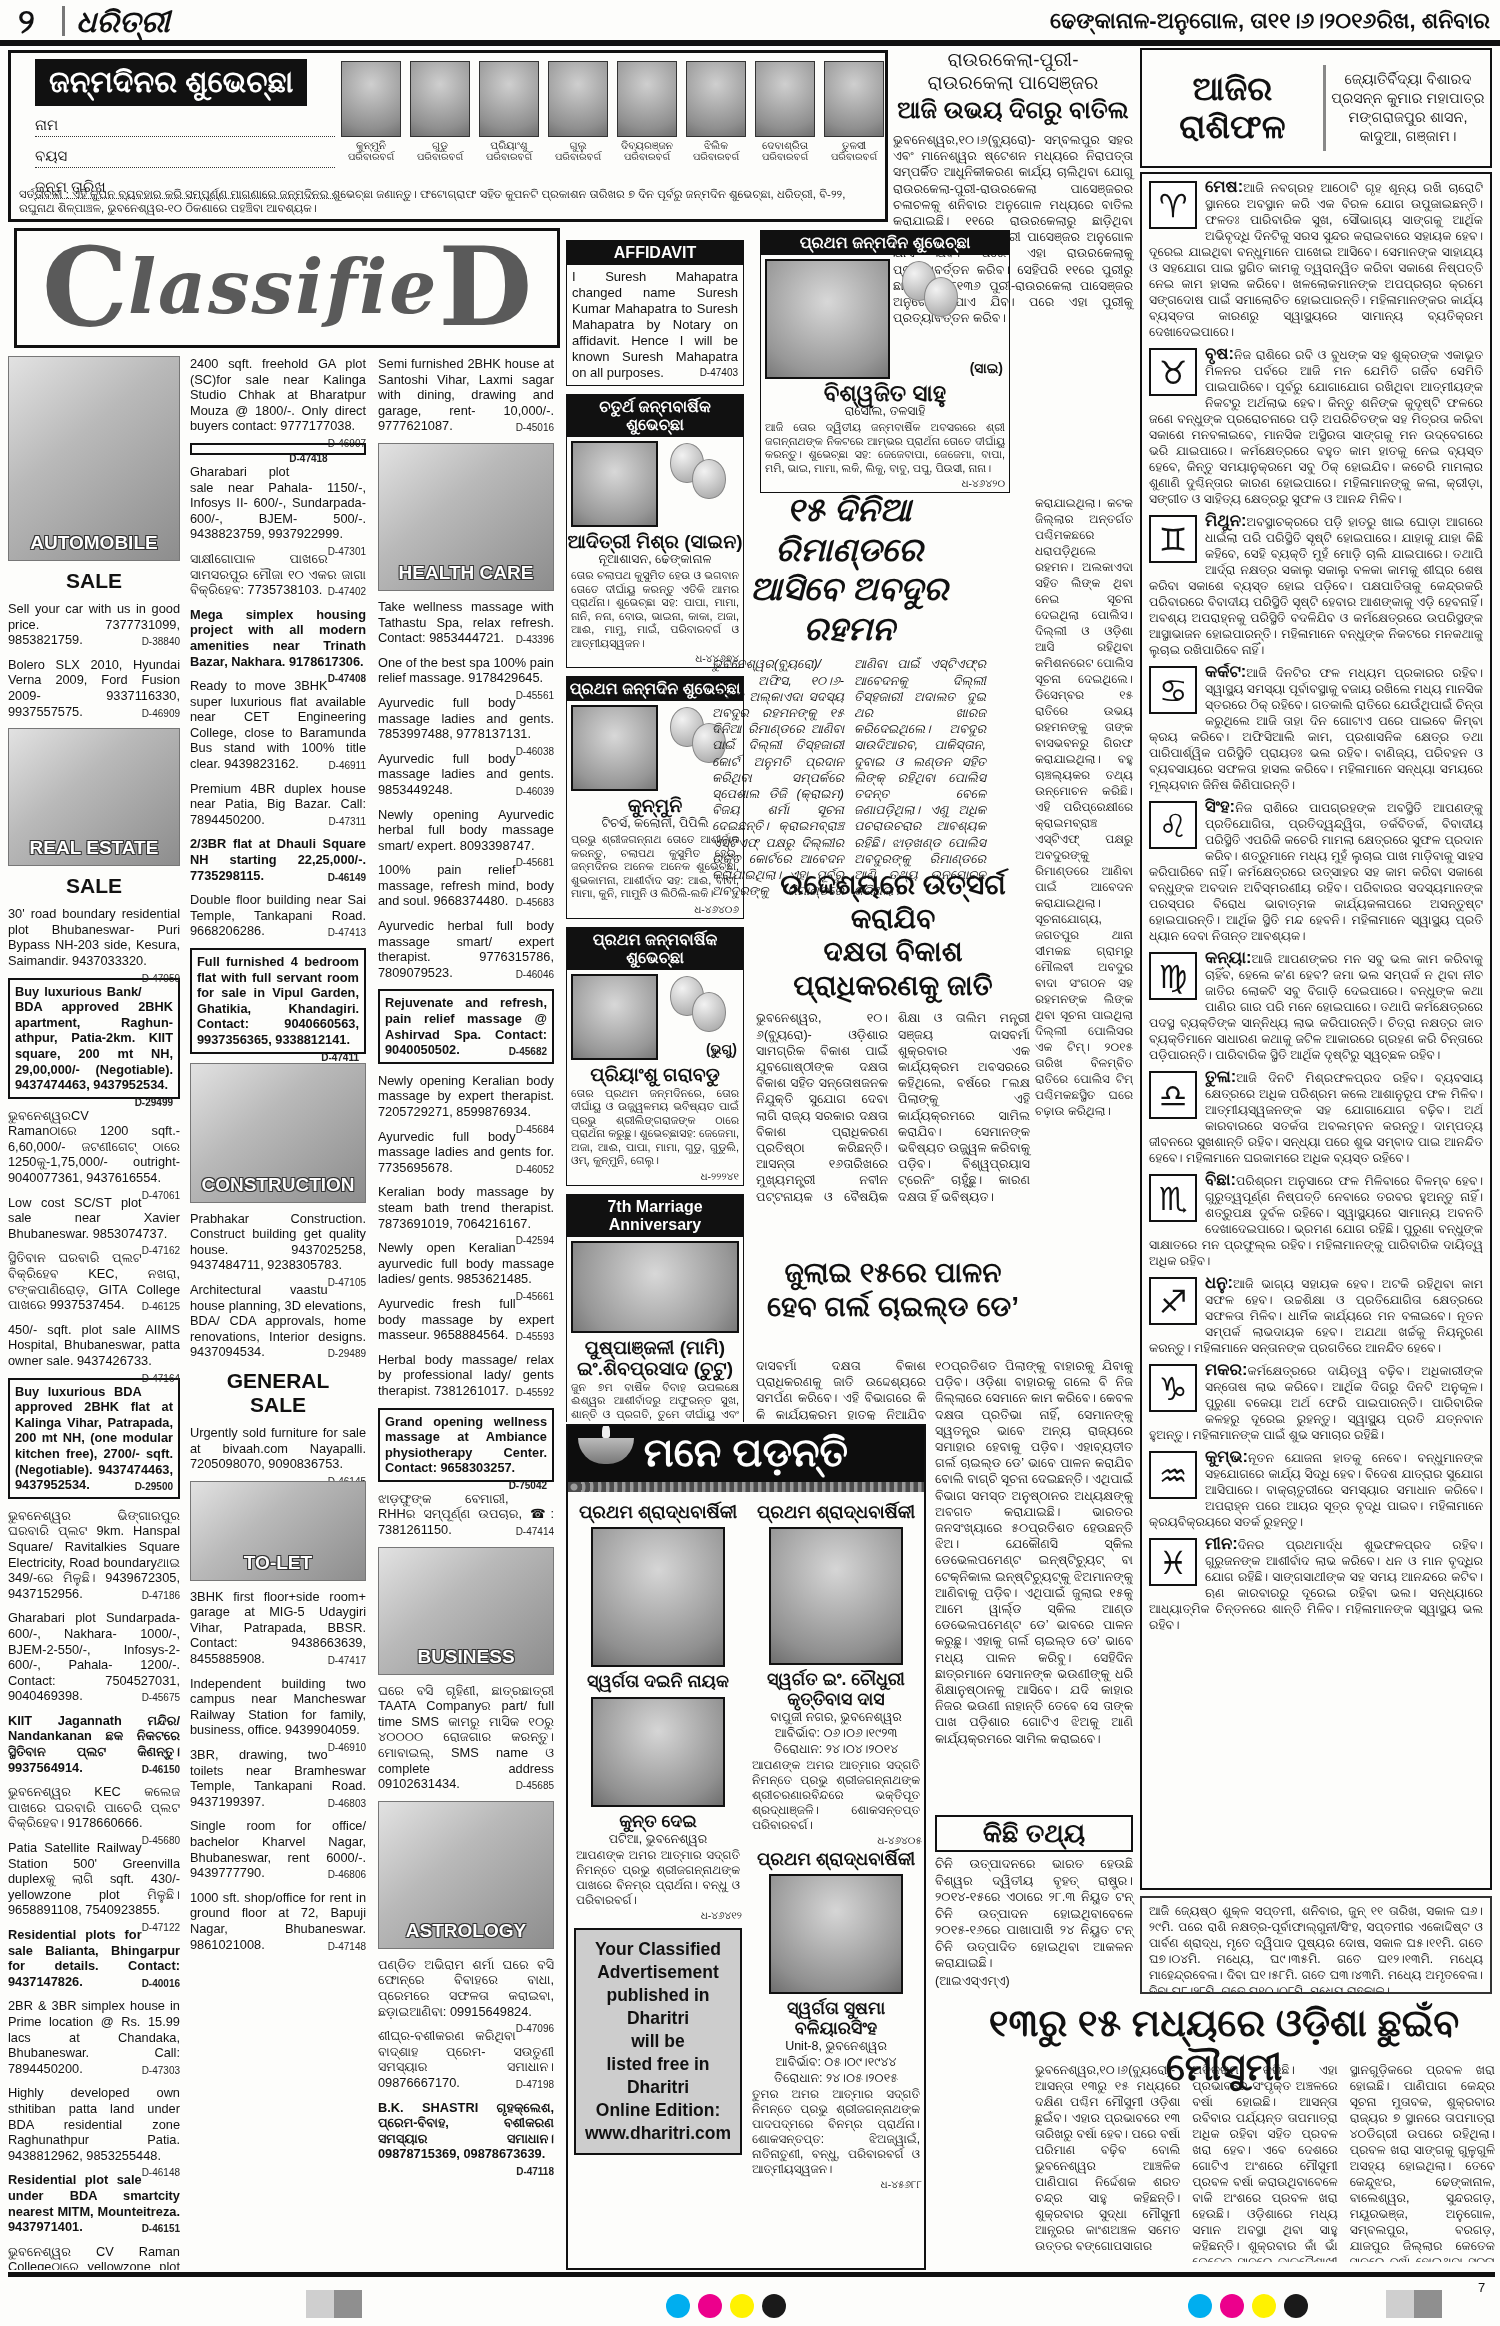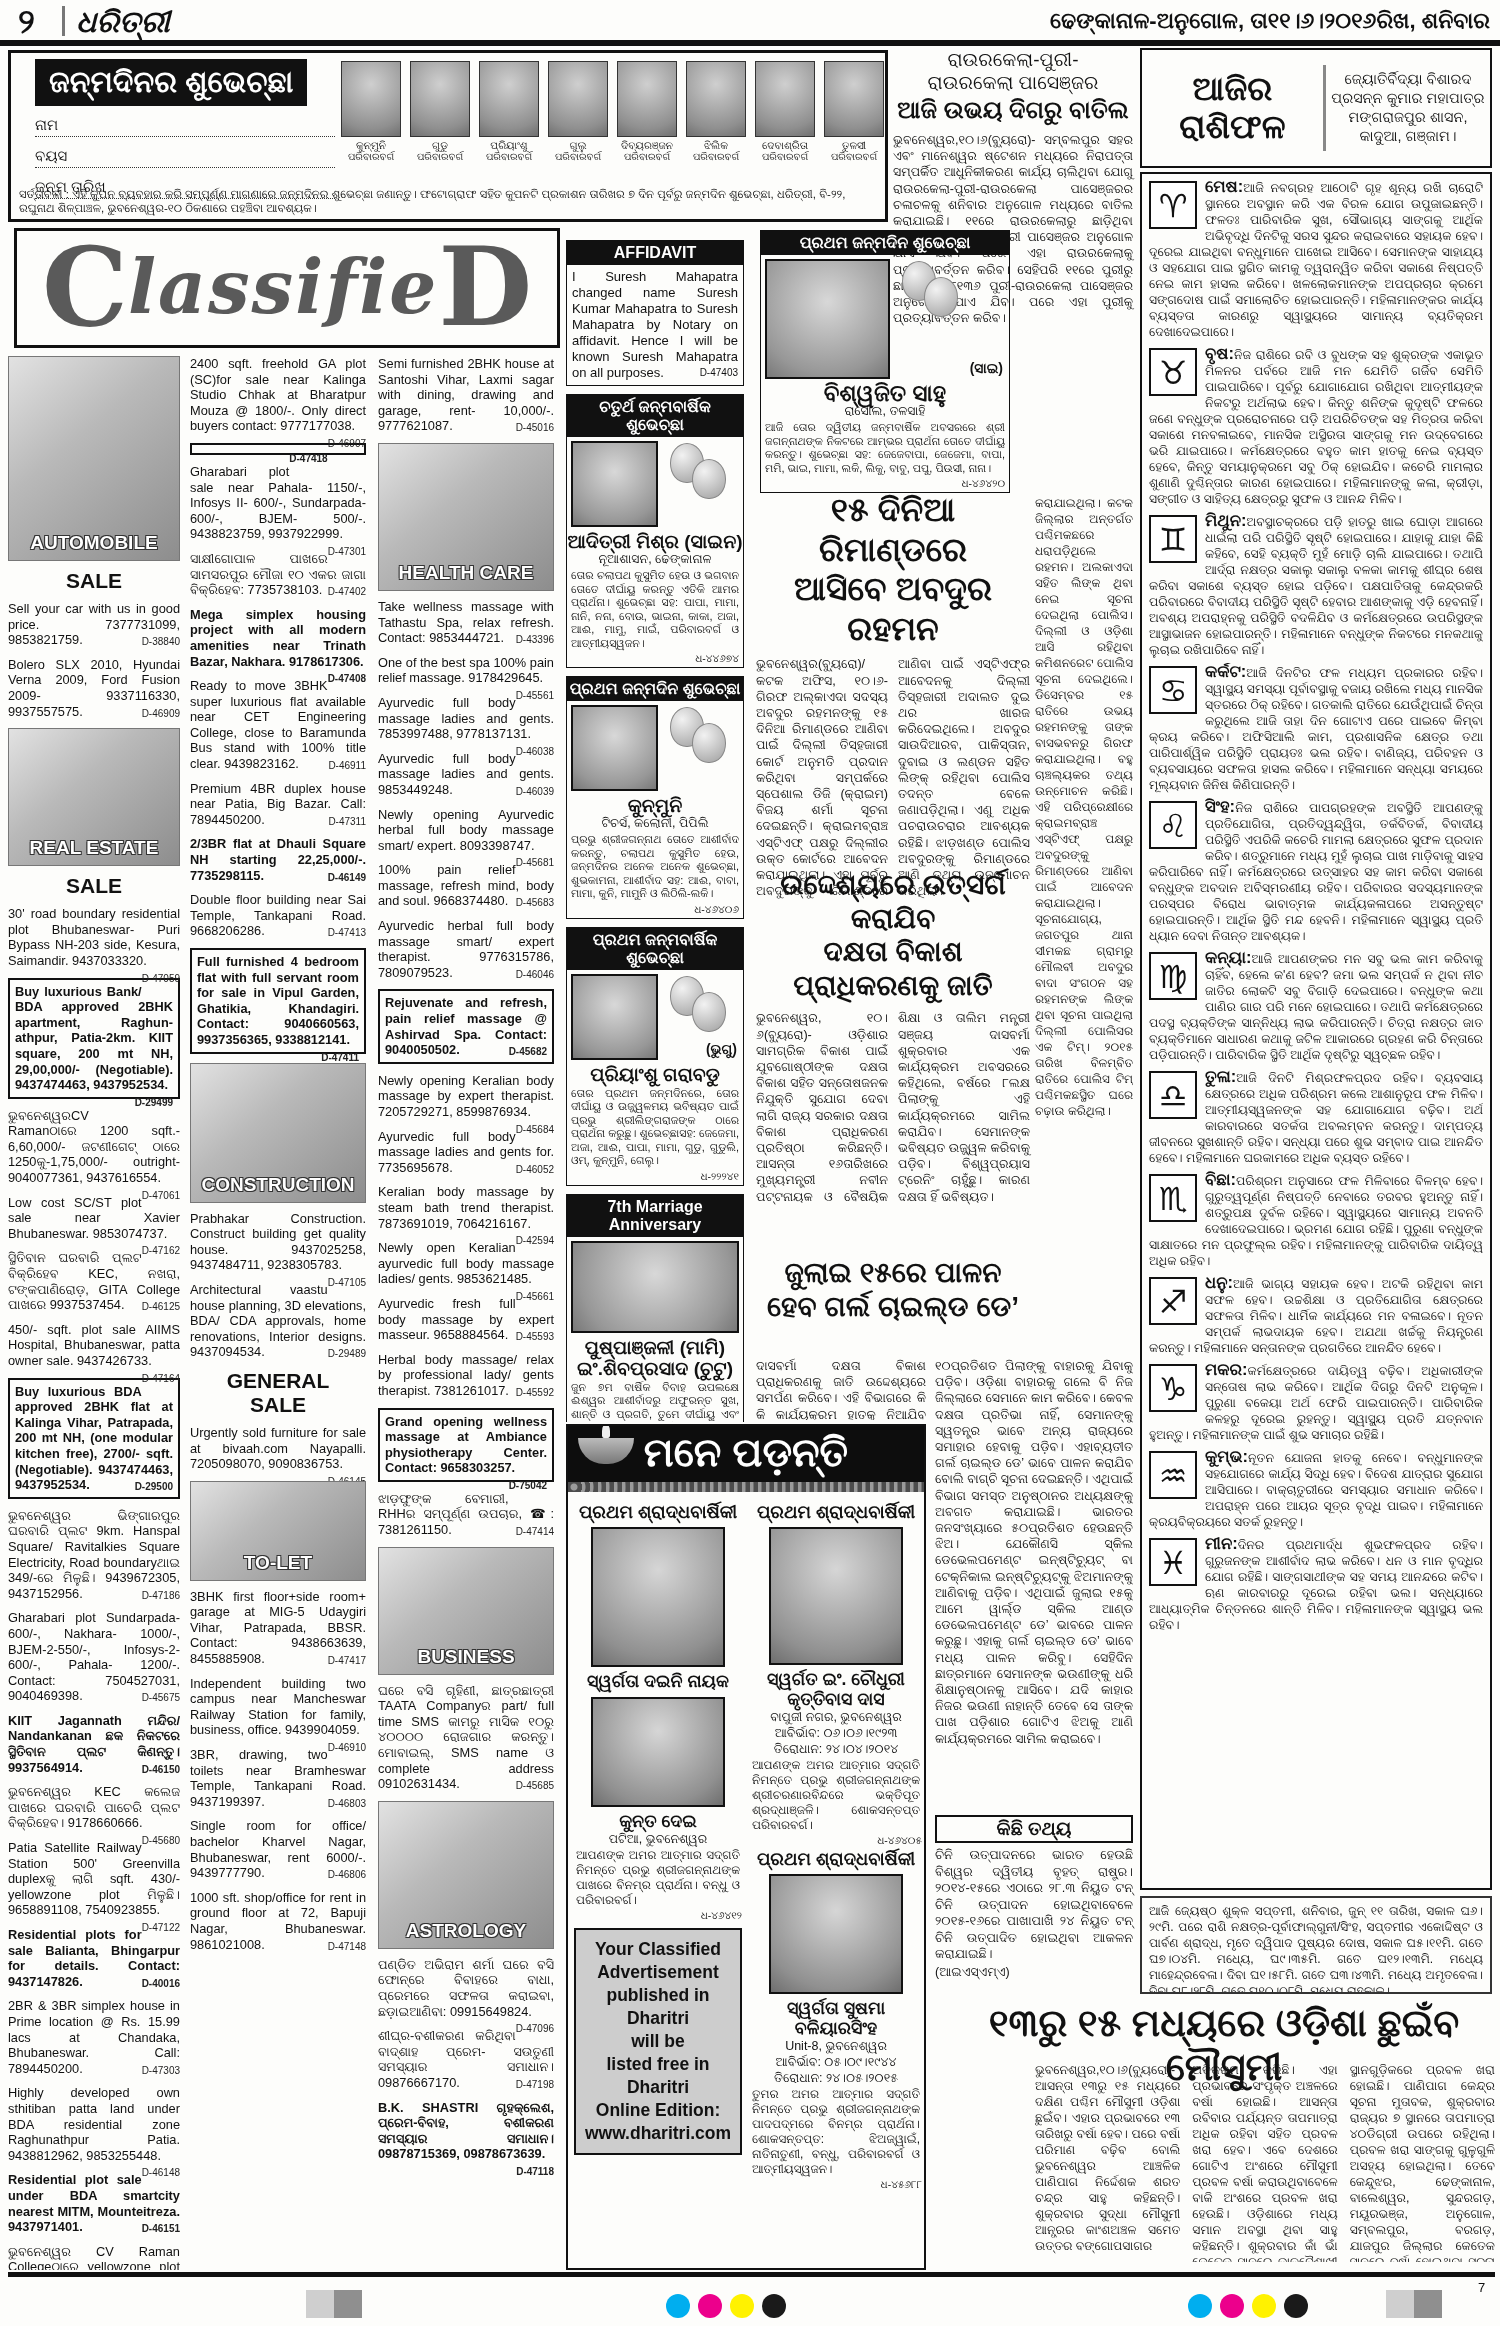--- a/index.html
+++ b/index.html
@@ -79,21 +79,21 @@
   .bparen{position:absolute;right:2px;bottom:2px;font-size:14px;font-weight:bold;}
   .bname{font-weight:bold;font-size:19px;text-align:center;line-height:21px;}
   .bplace{font-size:12.5px;text-align:center;}
   .btext{font-size:11px;line-height:13.5px;text-align:justify;padding:2px 4px;}
   .bid{font-size:10.5px;text-align:right;padding:0 4px 2px;}
   #bishwajit{left:760px;top:230px;width:250px;}
   #bishwajit .bphoto{height:120px;}
   #bishwajit .bname{font-size:23px;}
   
   .hlbig{font-weight:bold;text-align:center;line-height:1.2;}
-  #abdur{left:756px;top:490px;width:274px;}
+  #abdur{left:712px;top:490px;width:274px;font-style:italic;}
   #abdur .hlbig{font-size:33px;}
   #dakshyata{left:756px;top:868px;width:274px;}
   #dakshyata .hlbig{font-size:28px;}
   #girl{left:756px;top:1256px;width:274px;}
   #girl .hlbig{font-size:28px;}
   .twocol{columns:2;column-gap:10px;margin-top:8px;}
   #sliver{left:1035px;top:495px;width:98px;height:855px;overflow:hidden;font-size:12px;line-height:16px;text-align:justify;}
   #girlleft{left:756px;top:1358px;width:170px;height:62px;overflow:hidden;}
   #girlright{left:935px;top:1358px;width:198px;height:452px;overflow:hidden;}
   
@@ -113,21 +113,21 @@
   .mphoto{width:134px;height:170px;border:2px solid #111;margin:0 auto 4px;
     background:radial-gradient(circle at 50% 30%,#d6d6d6,#909090 75%,#6e6e6e);}
   .mname{font-weight:bold;font-size:17.5px;text-align:center;line-height:20px;}
   .mdet{font-size:12.5px;text-align:center;line-height:16px;}
   .mtextsm{font-size:12px;line-height:15px;text-align:justify;padding:1px 2px;}
   .mid{font-size:10.5px;text-align:right;}
   #freebox{background:#cdcdcd;border:2px solid #111;margin-top:6px;padding:8px 4px;text-align:center;
     font-size:17.5px;font-weight:bold;line-height:23px;white-space:pre-line;}
   
   #kichhi{left:935px;top:1815px;width:198px;}
-  #kichhi .khdr{border:2px solid #111;text-align:center;font-weight:bold;font-size:19px;padding:1px;}
+  #kichhi .khdr{border:2px solid #111;text-align:center;font-weight:bold;font-size:26px;padding:1px;}
   #kichhi .ktext{font-size:12.8px;line-height:16.5px;text-align:justify;margin-top:4px;}
   #kichhi .ksrc{font-size:12.5px;margin-top:2px;}
   
   #panchang{left:1140px;top:1896px;width:352px;height:98px;border:2px solid #333;padding:5px 7px;
     font-size:12.2px;line-height:16px;text-align:justify;overflow:hidden;}
   #monsoonhl{left:952px;top:2002px;width:544px;font-size:38px;font-weight:bold;text-align:center;}
   #monsoonbody{left:1035px;top:2062px;width:460px;height:200px;display:flex;gap:12px;overflow:hidden;}
   #monsoonbody .mc{flex:1;font-size:12.4px;line-height:16px;text-align:justify;}
   
   #botrule{left:8px;top:2272px;width:1487px;height:5px;background:#111;}

